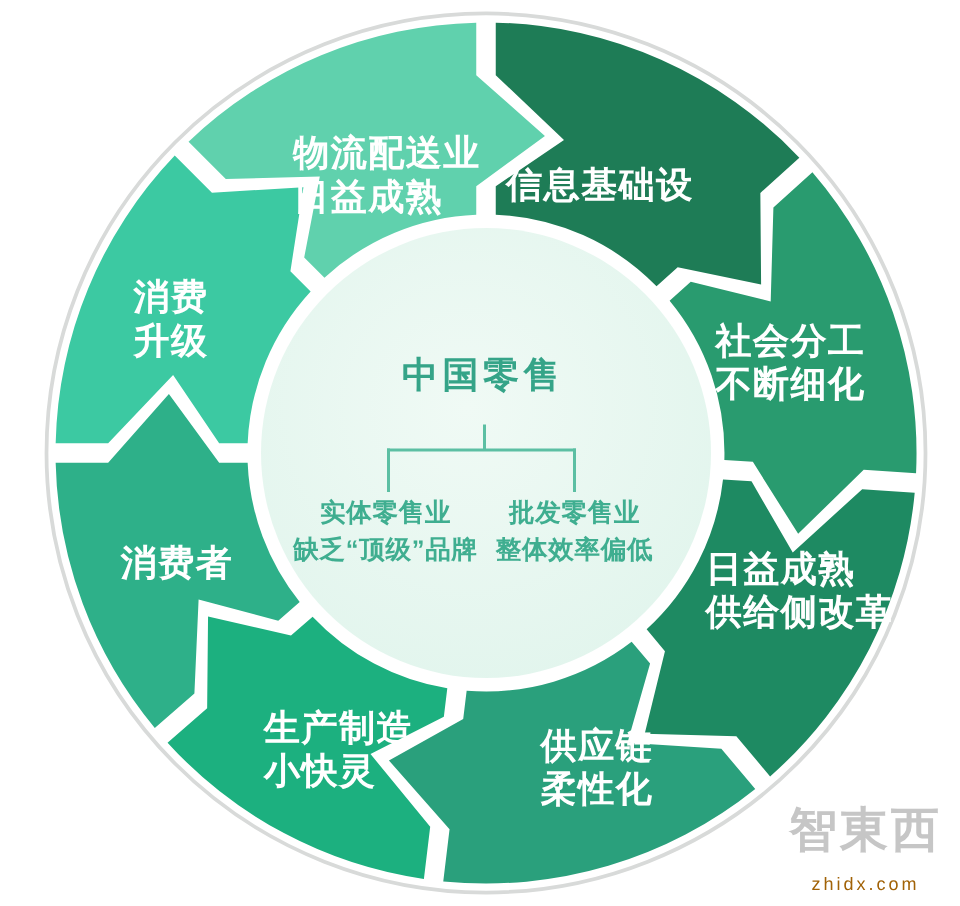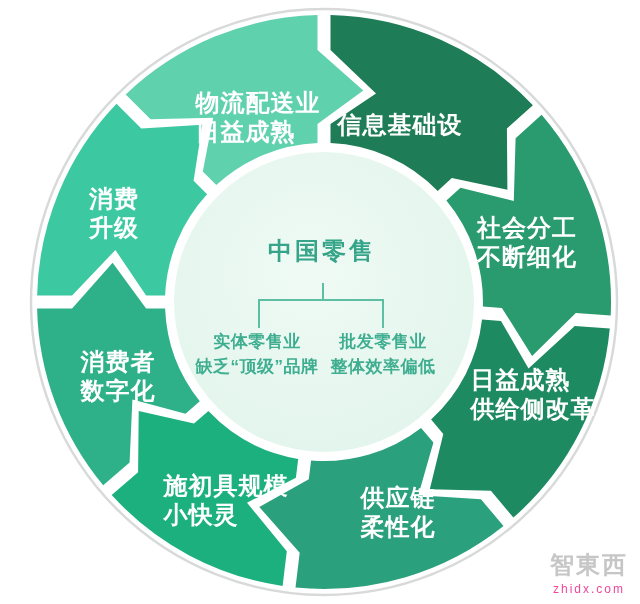--- a/index.html
+++ b/index.html
@@ -42,22 +42,22 @@
   .branch{
     position:absolute;transform:translate(-50%,-50%);
     color:var(--branch-text,#3fae90);font-size:17px;font-weight:bold;
     line-height:25px;text-align:center;white-space:nowrap;letter-spacing:0.5px;
   }
   .branch span{display:block;}
   .branch-left{left:257px;top:354px;}
   .branch-right{left:383px;top:354px;}
   
   .watermark{position:absolute;right:12px;bottom:8px;text-align:center;}
-  .wm-logo{font-size:24px;font-weight:bold;letter-spacing:2px;color:#c6c6c6;line-height:32px;}
-  .wm-url{font-size:12px;letter-spacing:2px;color:#ec4899;margin-top:1px;}
+  .wm-logo{font-size:32px;font-weight:bold;letter-spacing:2px;color:#c6c6c6;line-height:32px;}
+  .wm-url{font-size:12px;letter-spacing:2px;color:#a16207;margin-top:13px;}
 </style>
 </head>
 <body>
 
 <div class="stage">
 
   <svg id="wheel-svg" width="640" height="604" viewBox="0 0 640 604">
       <circle cx="324" cy="302" r="293" fill="none" stroke="#d8dad9" stroke-width="2.5"></circle>
       <path d="M 330.5,15.1 A 287 287 0 0 1 532.9,105.2 L 506.9,128.6 L 507.4,189.7 L 451.8,178.1 L 437.7,190.9 A 159 159 0 0 0 330.5,143.1 L 330.5,124.1 L 376.0,93.4 L 330.5,50.1 Z" fill="#1e7c56"></path>
       <path d="M 541.6,114.8 A 287 287 0 0 1 610.7,315.5 L 575.8,313.1 L 532.1,355.9 L 501.9,307.9 L 482.9,306.6 A 159 159 0 0 0 446.4,200.5 L 460.5,187.8 L 513.8,201.0 L 515.6,138.3 Z" fill="#299b6f"></path>
@@ -78,26 +78,25 @@
   </div>
   <div class="seg-label sl2">
     <span>日益成熟</span>
     <span>供给侧改革</span>
   </div>
   <div class="seg-label sl3">
     <span>供应链</span>
     <span>柔性化</span>
   </div>
   <div class="seg-label sl4">
-    <span>施初具规模</span>
+    <span>生产制造</span>
     <span>小快灵</span>
   </div>
   <div class="seg-label sl5">
     <span>消费者</span>
-    <span>数字化</span>
   </div>
   <div class="seg-label sl6">
     <span>消费</span>
     <span>升级</span>
   </div>
   <div class="seg-label sl7">
     <span>物流配送业</span>
     <span>日益成熟</span>
   </div>
 

